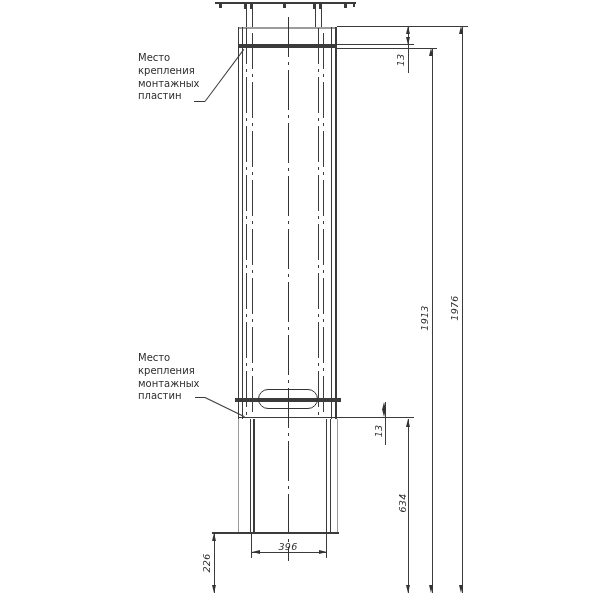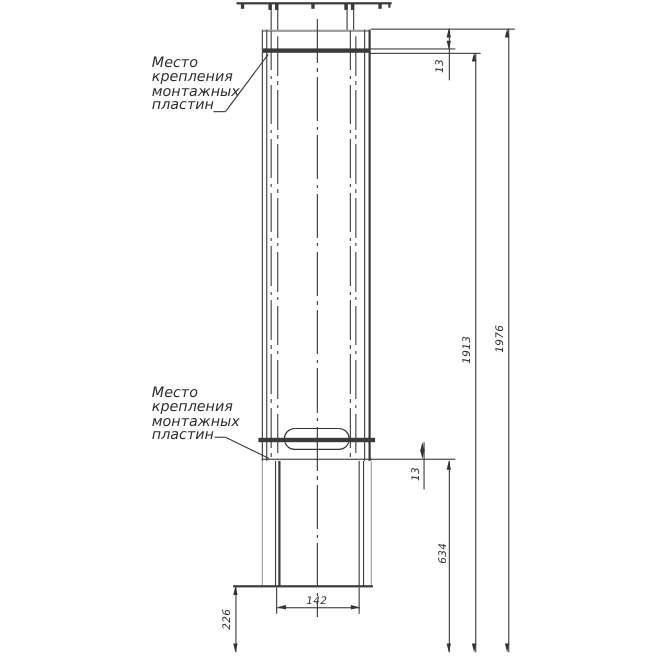--- a/index.html
+++ b/index.html
@@ -21,21 +21,21 @@
     border-top:8px solid #333;}
   .arr-left{position:absolute;width:0;height:0;
     border-top:2.6px solid transparent;border-bottom:2.6px solid transparent;
     border-right:8px solid #333;}
   .arr-right{position:absolute;width:0;height:0;
     border-top:2.6px solid transparent;border-bottom:2.6px solid transparent;
     border-left:8px solid #333;}
   .dimtxt{position:absolute;font-style:italic;font-size:9.5px;height:12px;
     color:#2e2e2e;text-align:center;letter-spacing:.3px;white-space:nowrap;}
   .rot{transform:rotate(-90deg);}
-  .lbl{position:absolute;font-style:italic;font-size:13px;line-height:12.8px;
+  .lbl{position:absolute;font-size:10px;line-height:12.8px;
     color:#2e2e2e;white-space:nowrap;}
   .slot{position:absolute;border:1.6px solid #343434;border-radius:11px;background:transparent;}
   .diag{position:absolute;height:1px;background:#3b3b3b;transform-origin:0 50%;}
 </style>
 </head>
 <body>
 
 <div class="canvas">
 
   <div class="ln" style="left:215px;top:2px;width:141px;height:2px"></div>
@@ -109,21 +109,21 @@
   <div class="dimtxt rot" style="left:378px;top:497px;width:50px">634</div>
 
   <div class="ln" style="left:214.3px;top:533px;width:1px;height:60px"></div>
   <div class="arr-up" style="left:211.8px;top:533px"></div>
   <div class="arr-down" style="left:211.8px;top:585px"></div>
   <div class="dimtxt rot" style="left:187px;top:557px;width:40px">226</div>
 
   <div class="ln" style="left:251.5px;top:552px;width:75.5px;height:1px"></div>
   <div class="arr-left" style="left:252px;top:549.9px"></div>
   <div class="arr-right" style="left:319px;top:549.9px"></div>
-  <div class="dimtxt" style="left:262px;top:541px;width:52px">142</div>
+  <div class="dimtxt" style="left:262px;top:541px;width:52px">396</div>
 
   <div class="lbl" style="left:138px;top:52px">
     <div>Место</div>
     <div>крепления</div>
     <div>монтажных</div>
     <div>пластин</div>
   </div>
   <div class="ln" style="left:194px;top:100.8px;width:11px;height:1px"></div>
   <div class="diag" style="left:204.5px;top:100.8px;width:65px;transform:rotate(-53.3deg)"></div>
 

